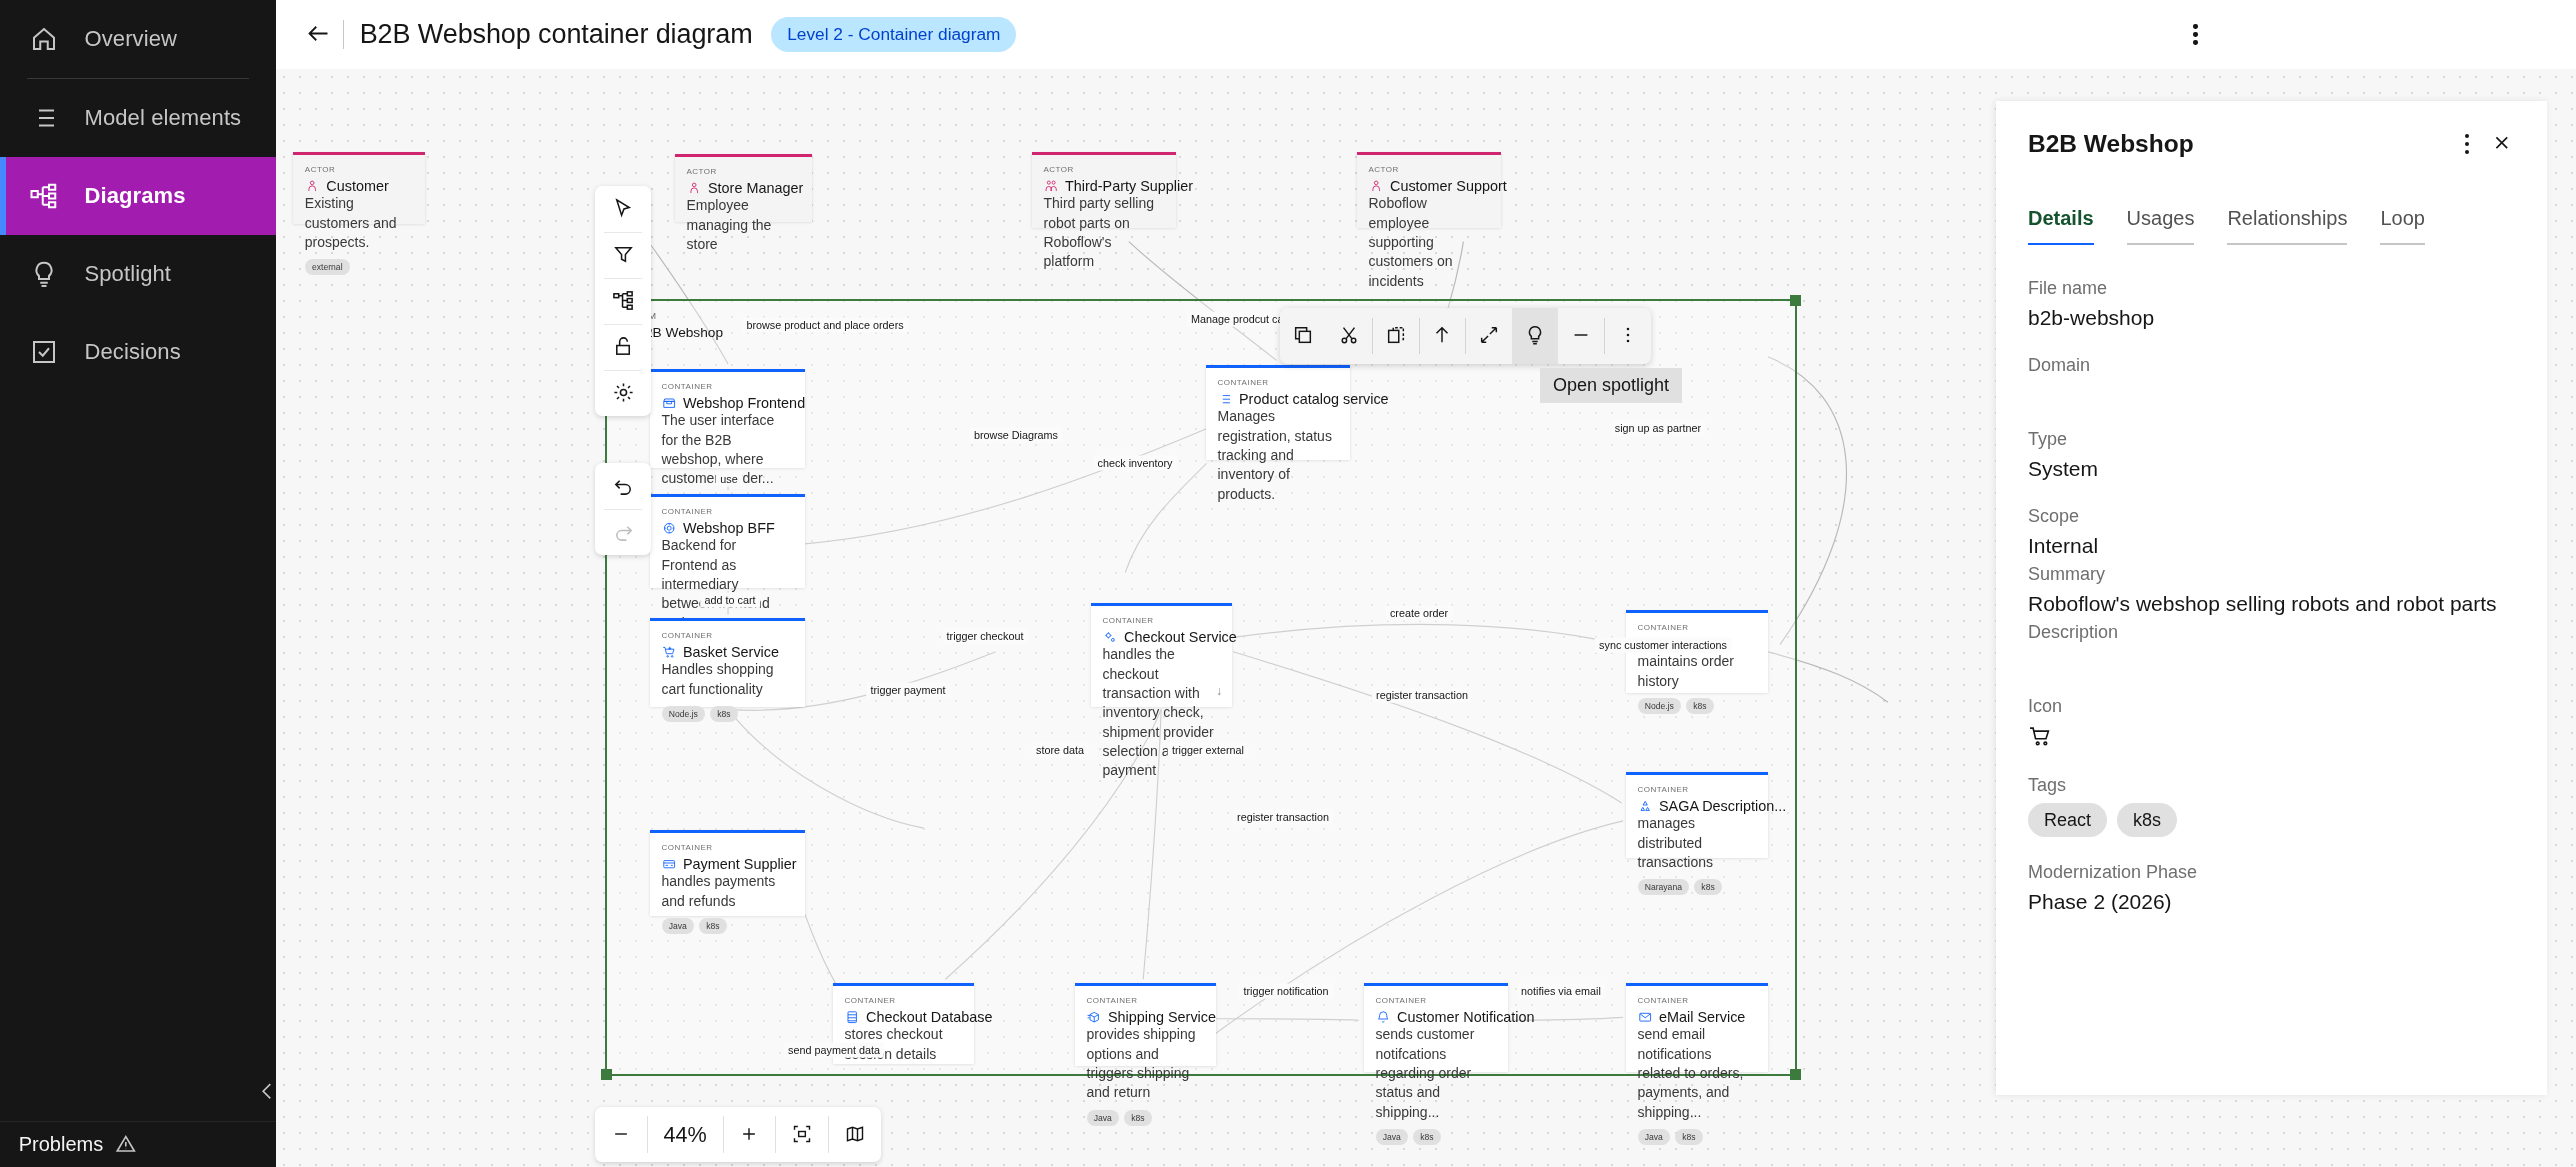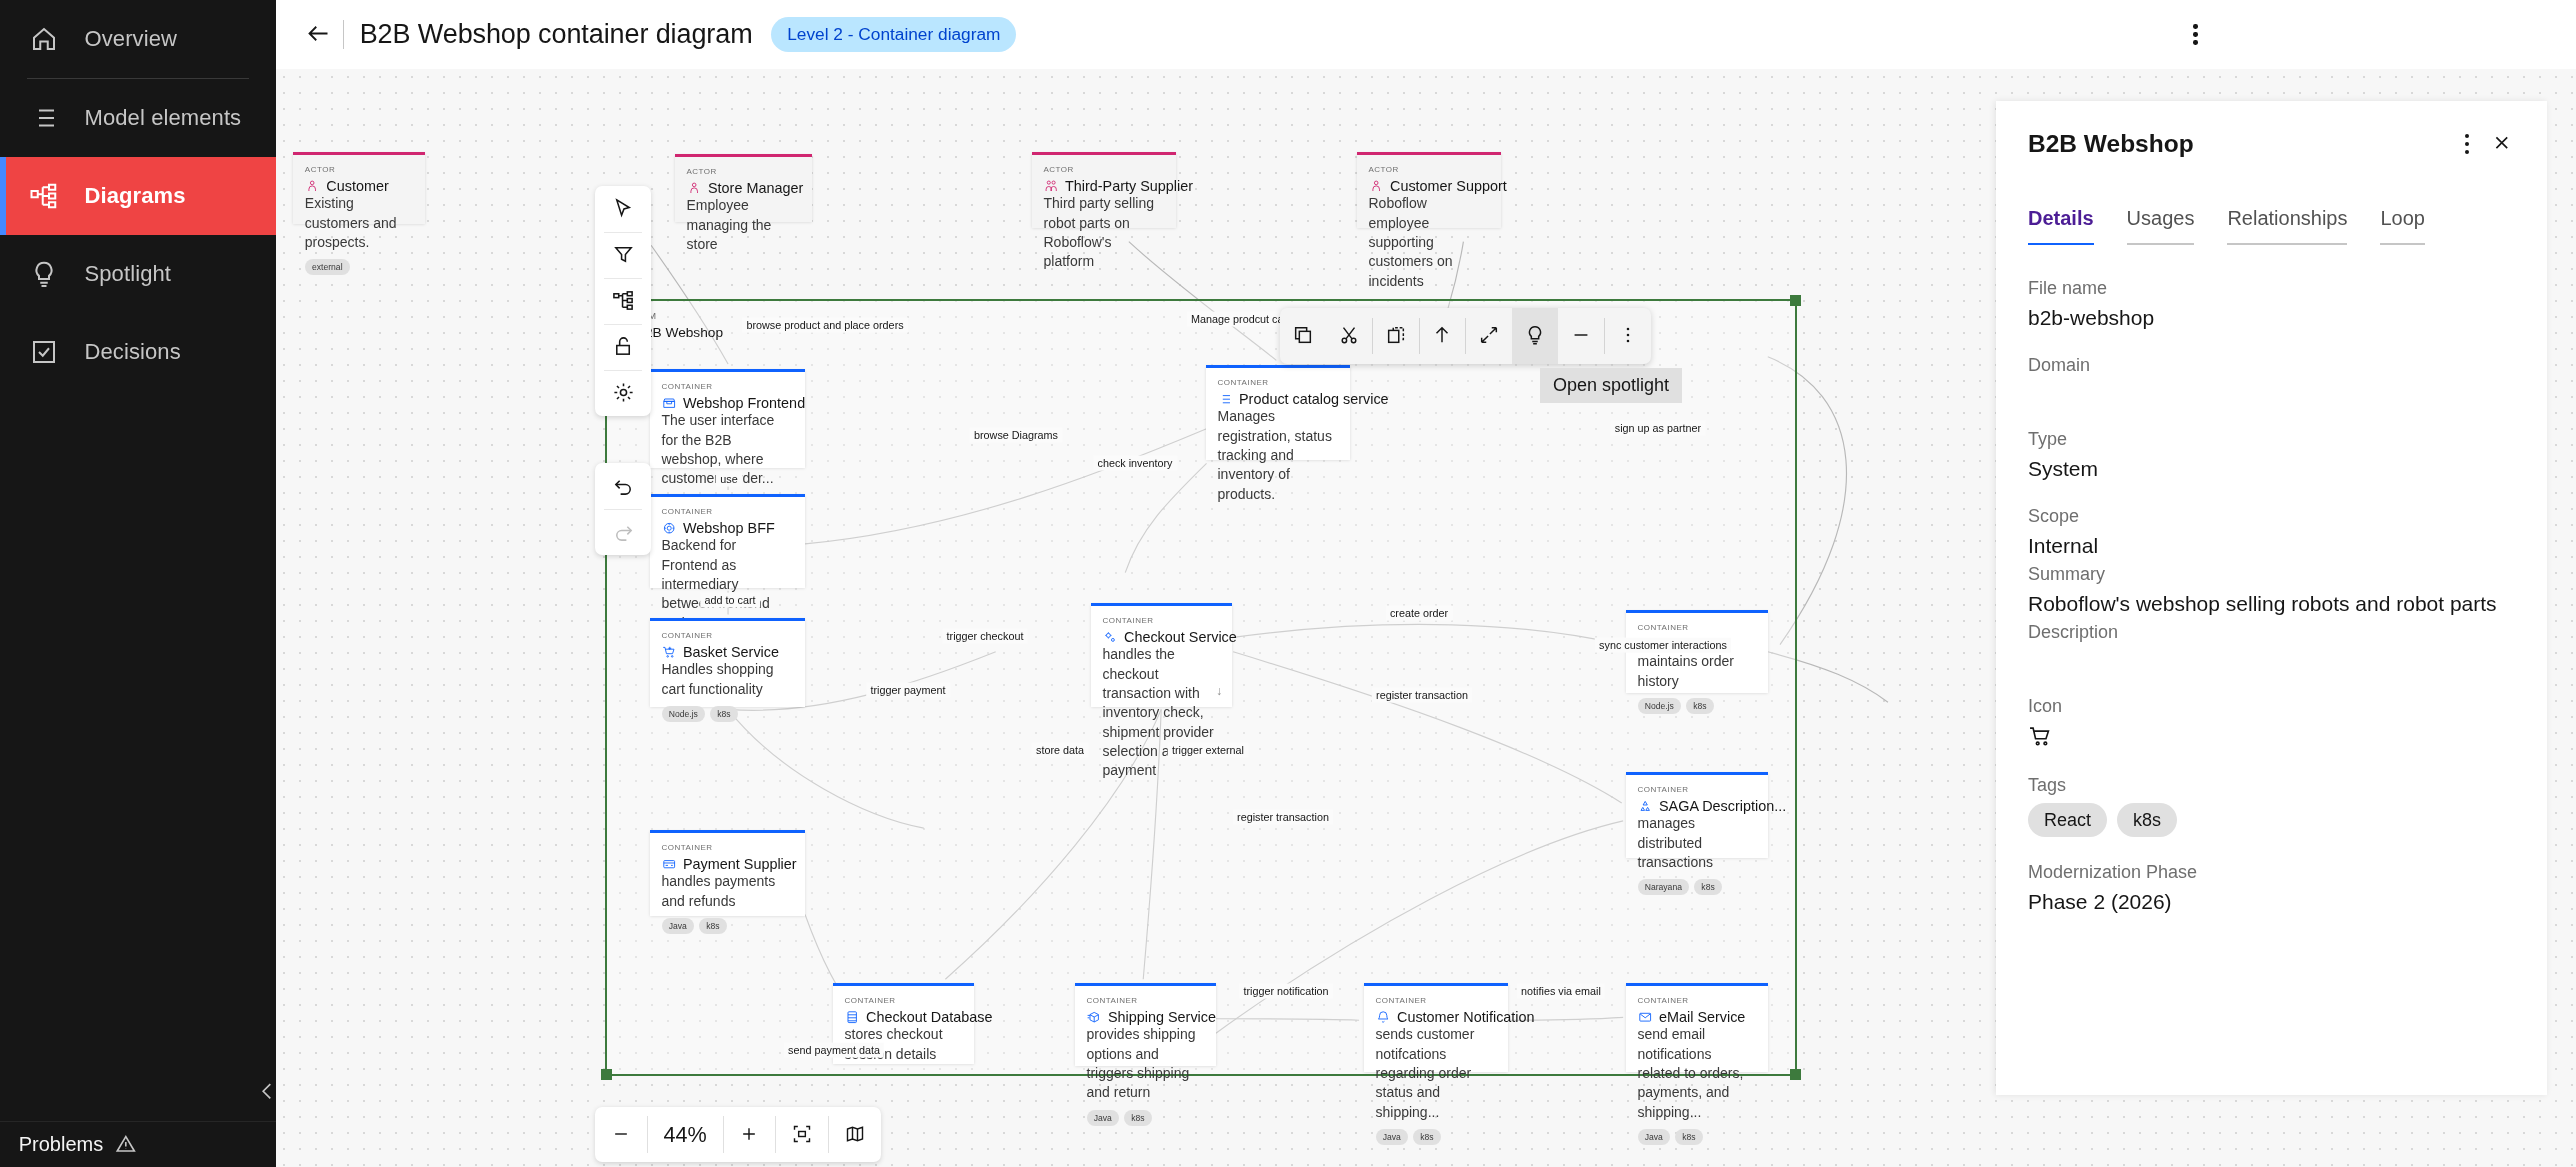--- a/index.html
+++ b/index.html
@@ -14,21 +14,21 @@
     position: absolute; left: 0; top: 0; width: 276px; height: 1167px;
     background: #161616; color: #f4f4f4; display: flex; flex-direction: column;
   }
   .nav-item {
     height: 78px; display: flex; align-items: center; gap: 24.5px;
     padding-left: 27px; cursor: pointer; position: relative;
   }
   .nav-item .ico { width: 33px; height: 33px; display: flex; align-items: center; justify-content: center; flex: 0 0 33px; }
   .nav-item .ico svg { width: 30px; height: 30px; stroke: #c6c6c6; fill: none; stroke-width: 1.6; }
   .nav-item .lbl { font-size: 22px; color: #c6c6c6; letter-spacing: 0.1px; }
-  .nav-item.active { background: #ef4444; text-align: right; }
+  .nav-item.active { background: #a21caf; text-align: right; }
   .nav-item.active::before { content:""; position:absolute; left:0; top:0; bottom:0; width:5.8px; background:#4589ff; }
   .nav-item.active .lbl { color: #ffffff; font-weight: 600; }
   .nav-item.active .ico svg { stroke: #ffffff; }
   .nav-sep { height:0.7px; background:#393939; margin: 0 27px; }
   .nav-spacer { flex: 1 1 auto; }
   #collapse-btn { height: 58px; display:flex; align-items:center; padding-left: 255px; cursor:pointer; }
   #collapse-btn svg { width: 24.5px; height: 24.5px; stroke:#c6c6c6; fill:none; stroke-width:1.6; }
   #problems-bar {
     height: 46px; display:flex; align-items:center; gap: 11.5px; padding-left: 18.7px;
     background:#161616; border-top: 0.7px solid #262626;
@@ -149,21 +149,21 @@
     padding: 27px 32px 0 32px; display:flex; flex-direction:column;
   }
   #details-head { display:flex; align-items:center; }
   #details-title { font-size:24.5px; font-weight:600; color:#161616; }
   #details-overflow { margin-left:auto; display:flex; flex-direction:column; gap:3.6px; align-items:center; cursor:pointer; padding: 5.8px 10px; }
   #details-overflow i { width:4.3px; height:4.3px; border-radius:50%; background:#161616; display:block; }
   #details-close { cursor:pointer; padding: 4.3px 2.9px 4.3px 11.5px; }
   #details-close svg { width:21.6px; height:21.6px; stroke:#161616; stroke-width:1.8; fill:none; }
   #tabs { display:flex; margin-top:47px; }
   .tab { padding-bottom:13px; margin-right:33px; font-size:20px; color:#525252; cursor:pointer; border-bottom:2.9px solid #c6c6c6; }
-  .tab.active { color:#4c1d95; font-weight:600; border-bottom-color:#0f62fe; }
+  .tab.active { color:#14532d; font-weight:600; border-bottom-color:#0f62fe; }
   #fields { margin-top:33px; }
   .fld { margin-bottom: 5.8px; }
   .fld .flabel { font-size:18px; color:#6f6f6f; margin-bottom:7.2px; }
   .fld .fvalue { font-size:21px; color:#161616; min-height:21.6px; }
   .fld.gap { margin-bottom: 24.5px; }
   #icon-field .cart svg { width:24.5px; height:24.5px; stroke:#161616; fill:none; stroke-width:1.6; }
   #tags-row { display:flex; gap:10px; margin-top:2.9px; }
   #tags-row span { background:#e0e0e0; color:#161616; font-size:18px; padding:6.5px 16px; border-radius:21.6px; }
 </style>
 </head>

